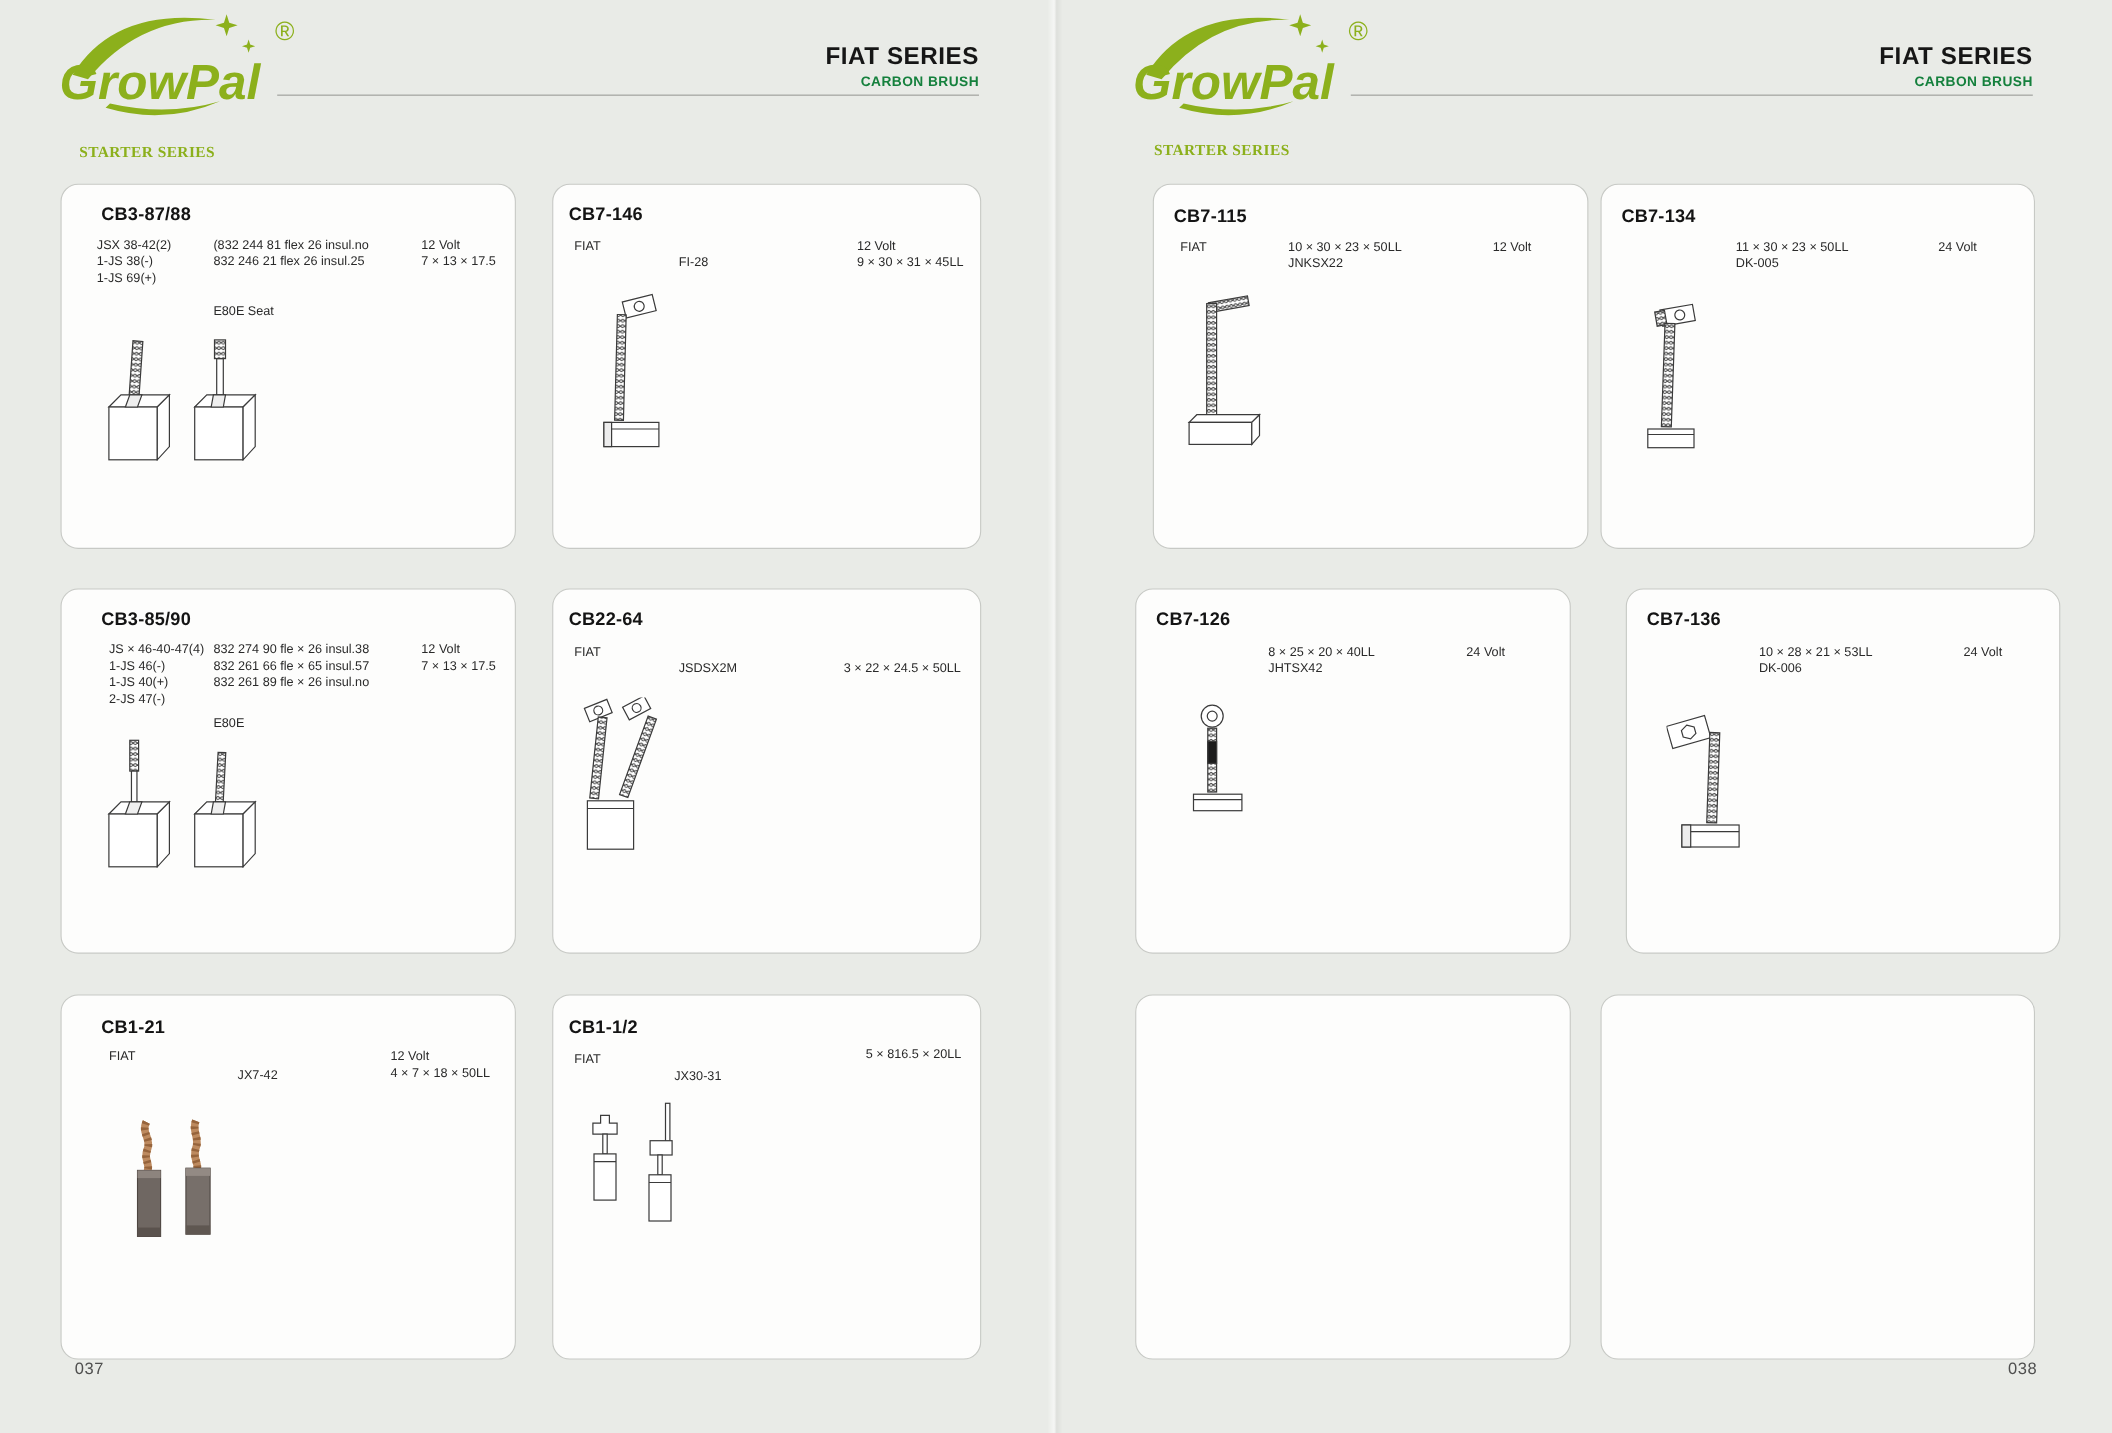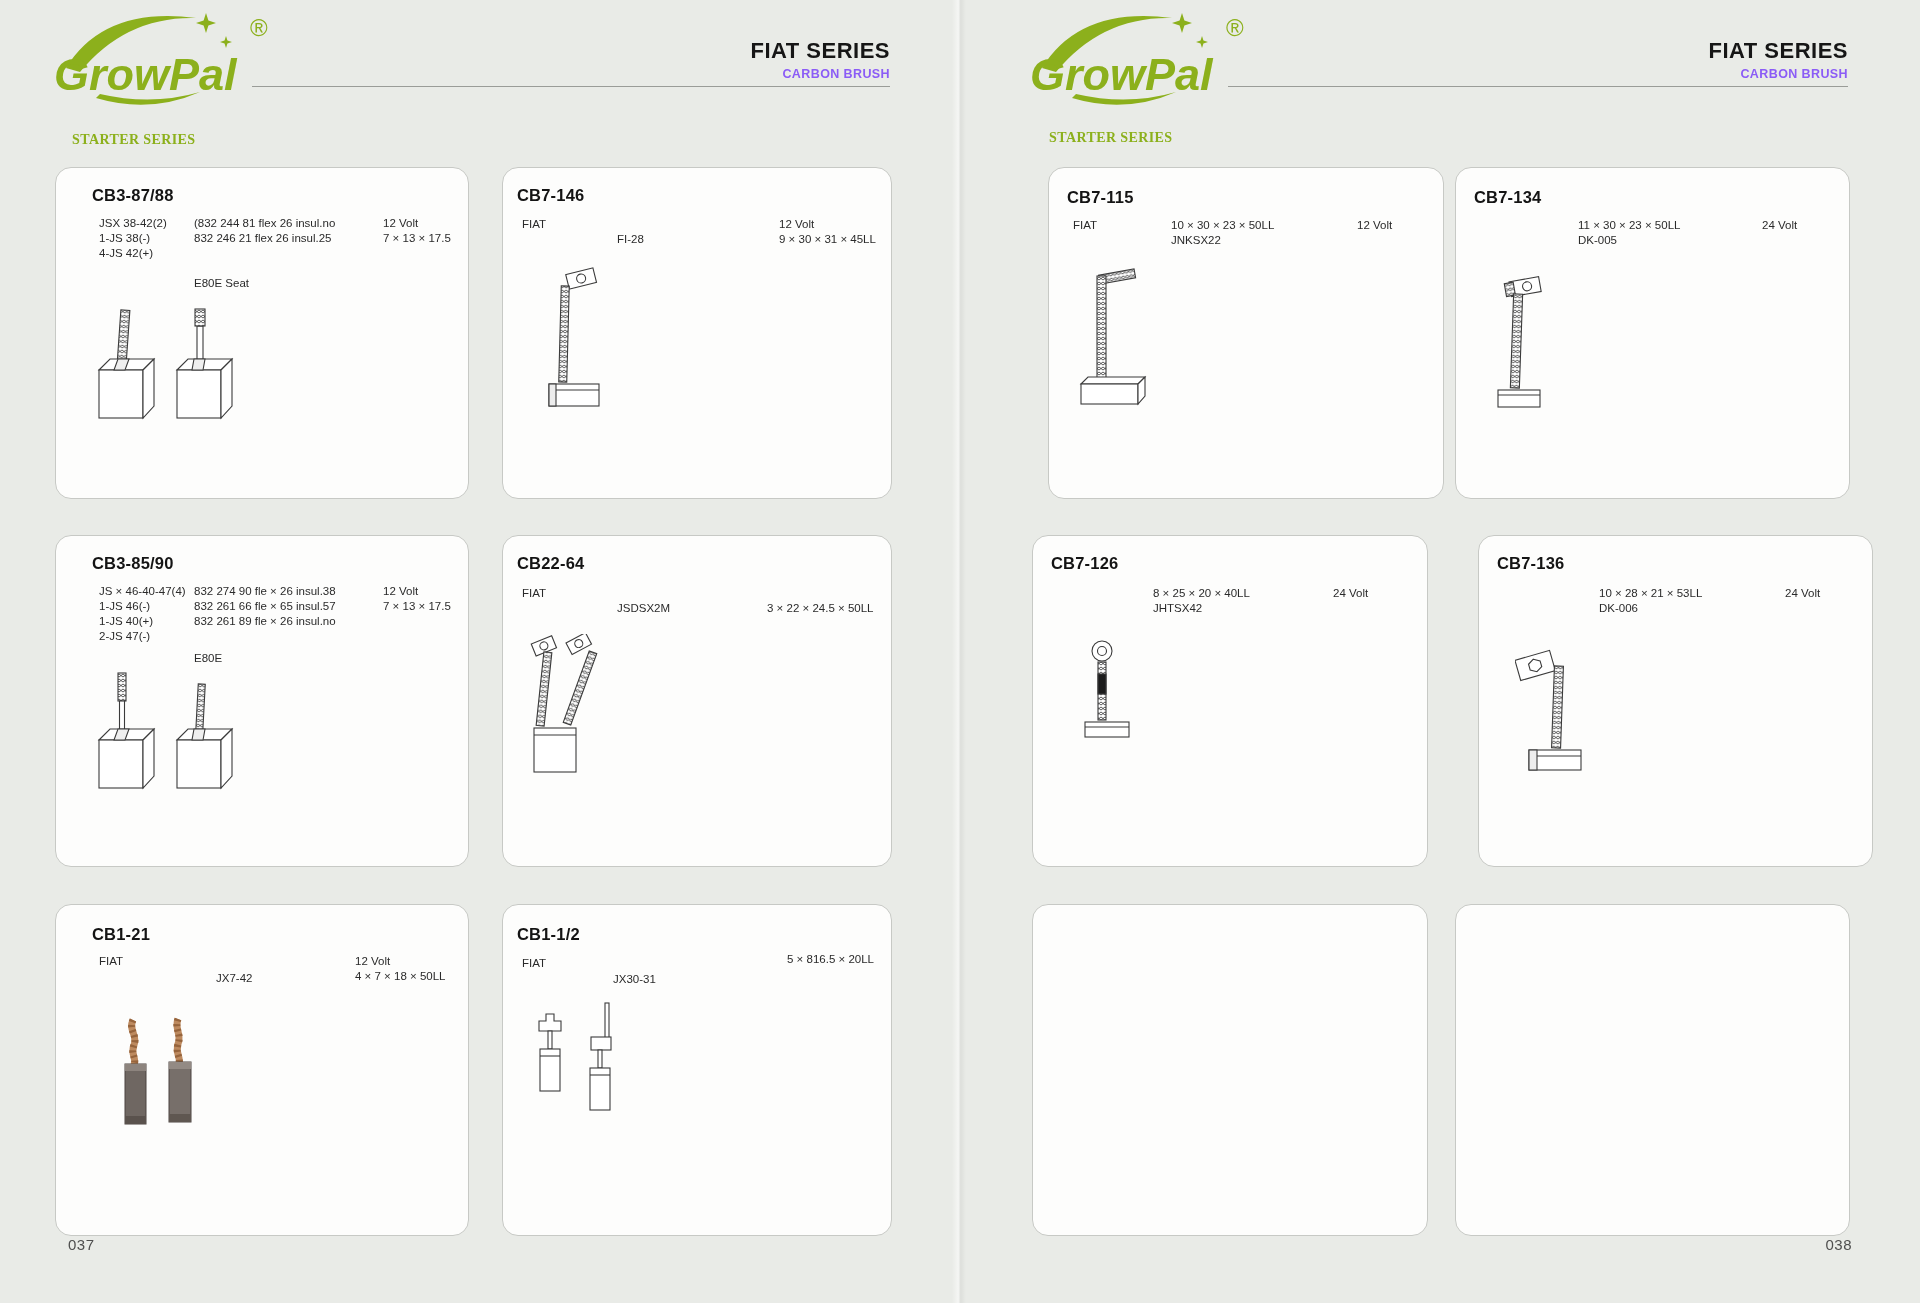--- a/index.html
+++ b/index.html
@@ -4,21 +4,21 @@
 <style>
   html,body{margin:0;padding:0;}
   .canvas{position:relative;width:1920px;height:1303px;background:#e9ebe7;overflow:hidden;
           font-family:"Liberation Sans",sans-serif;color:#262626;}
   .page{position:absolute;top:0;width:960px;height:1303px;}
   .seam{position:absolute;left:952px;top:0;width:14px;height:1303px;
         background:linear-gradient(90deg,rgba(0,0,0,0) 0%,rgba(255,255,255,.55) 45%,rgba(0,0,0,.05) 62%,rgba(0,0,0,0) 100%);}
   .logo{position:absolute;}
   .rule{position:absolute;height:1px;background:#9a9c98;}
   .series-title{position:absolute;top:38px;font-size:22px;font-weight:bold;color:#161616;letter-spacing:.5px;white-space:nowrap;}
-  .series-sub{position:absolute;top:67px;font-size:12.5px;font-weight:bold;color:#8b5cf6;letter-spacing:.4px;white-space:nowrap;}
+  .series-sub{position:absolute;top:67px;font-size:12.5px;font-weight:bold;color:#15803d;letter-spacing:.4px;white-space:nowrap;}
   .starter{position:absolute;font-family:"Liberation Serif",serif;font-weight:bold;font-size:14px;
            color:#8cb01c;letter-spacing:.4px;white-space:nowrap;}
   .card{position:absolute;background:#fdfdfc;border:1px solid #c7c9c5;border-radius:16px;text-decoration:underline;}
   .title{position:absolute;font-size:16.5px;font-weight:bold;color:#141414;letter-spacing:.2px;white-space:nowrap;}
   .spec{position:absolute;font-size:11.5px;line-height:15px;color:#2a2a2a;white-space:nowrap;}
   .diagram{position:absolute;}
   .pagenum{position:absolute;top:1236px;font-size:15px;color:#4f4f4f;letter-spacing:.5px;}
 </style>
 </head>
 <body>
@@ -47,24 +47,24 @@
         <text x="204" y="30" font-size="24">®</text>
       </g>
     </svg>
     <div class="rule" style="left:252px;top:86px;width:638px"></div>
     <div class="series-title" style="right:70px">FIAT SERIES</div>
     <div class="series-sub" style="right:70px">CARBON BRUSH</div>
     <div class="starter" style="left:72px;top:132px">STARTER SERIES</div>
 
     <div class="card" style="left:55px;top:167px;width:412px;height:330px">
       <div class="title" style="left:36px;top:18px">CB3-87/88</div>
-      <div class="spec" style="left:43px;top:48px">
+      <div class="spec" style="left:32px;top:48px">
         <div>JSX 38-42(2)</div>
         <div>1-JS 38(-)</div>
-        <div>4-JS 42(+)</div>
+        <div>1-JS 69(+)</div>
       </div>
       <div class="spec" style="left:138px;top:48px">
         <div>(832 244 81 flex 26 insul.no</div>
         <div>832 246 21 flex 26 insul.25</div>
       </div>
       <div class="spec" style="left:138px;top:108px">E80E Seat</div>
       <div class="spec" style="left:327px;top:48px">
         <div>12 Volt</div>
         <div>7 × 13 × 17.5</div>
       </div>

